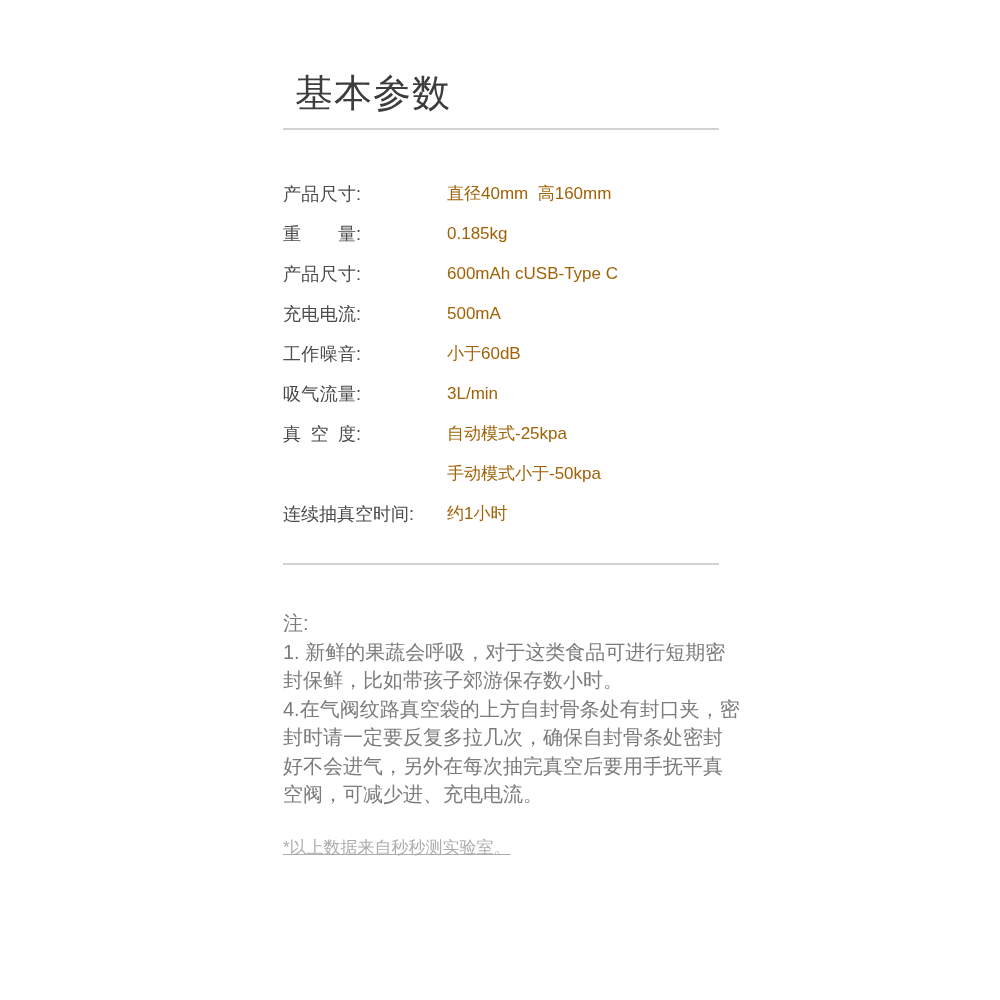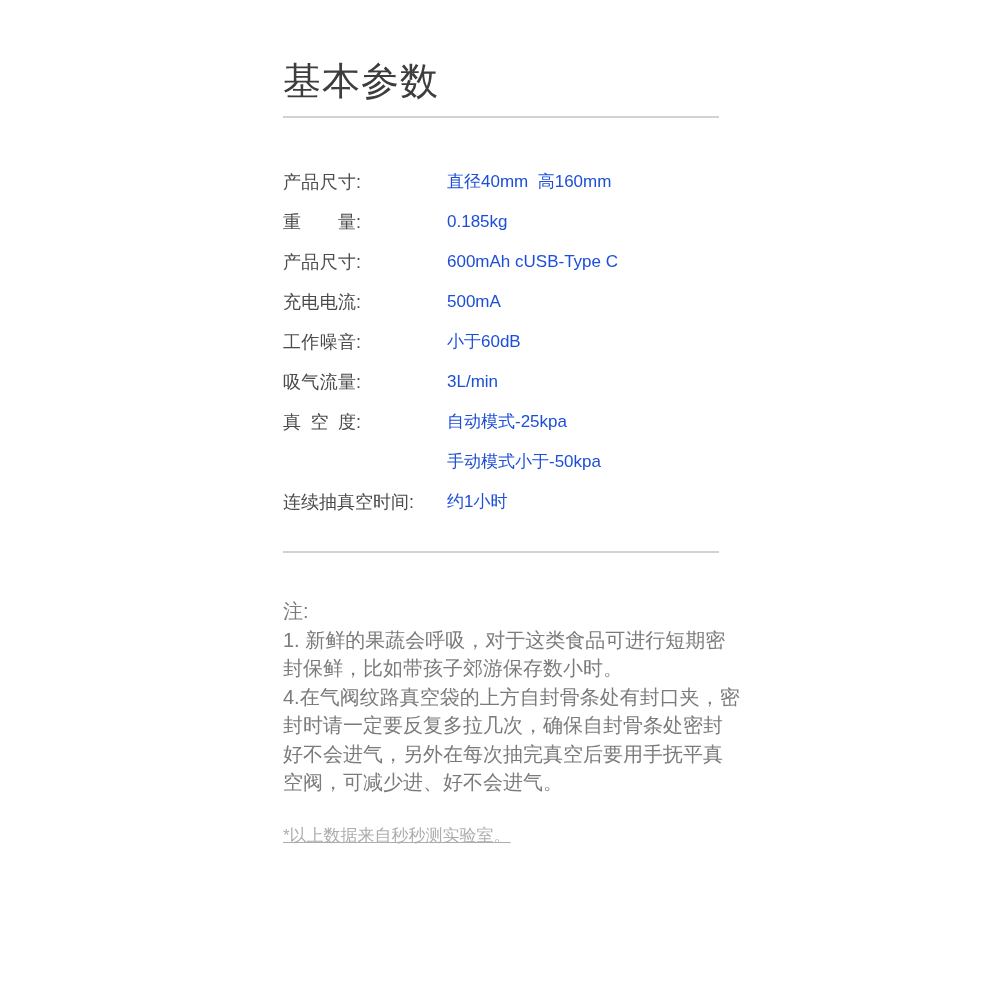--- a/index.html
+++ b/index.html
@@ -9,21 +9,21 @@
     font-family: "Liberation Sans", "DejaVu Sans", sans-serif;
     position: relative;
     overflow: hidden;
   }
   .content {
     position: absolute;
     left: 283px; top: 59px;
     width: 436px;
   }
   .page-title {
-    margin: 0;
+    margin: 12px;
     font-size: 38px;
     font-weight: 400;
     line-height: 44px;
     color: #3d3d3d;
     letter-spacing: 1px;
   }
   .divider {
     height: 2px;
     background: #d2d2d2;
     width: 100%;
@@ -42,21 +42,21 @@
   }
   .label-chars {
     display: inline-block;
     min-width: 73px;
     text-align: justify;
     text-align-last: justify;
   }
   .spec-values { flex: 1 1 auto; }
   .spec-value {
     font-size: 17px;
-    color: #1d4ed8;
+    color: #a16207;
     line-height: 40px;
     white-space: pre-wrap;
   }
   .notes {
     margin-top: 44px;
     font-size: 20px;
     color: #7b7b7b;
     line-height: 28.5px;
   }
   .note-line { white-space: nowrap; }
@@ -141,18 +141,18 @@
 
   <div class="divider divider-bottom"></div>
 
   <div class="notes">
     <div class="note-line">注:</div>
     <div class="note-line">1. 新鲜的果蔬会呼吸，对于这类食品可进行短期密</div>
     <div class="note-line">封保鲜，比如带孩子郊游保存数小时。</div>
     <div class="note-line">4.在气阀纹路真空袋的上方自封骨条处有封口夹，密</div>
     <div class="note-line">封时请一定要反复多拉几次，确保自封骨条处密封</div>
     <div class="note-line">好不会进气，另外在每次抽完真空后要用手抚平真</div>
-    <div class="note-line">空阀，可减少进、好不会进气。</div>
+    <div class="note-line">空阀，可减少进、充电电流。</div>
   </div>
 
   <div class="footnote">*以上数据来自秒秒测实验室。</div>
 
 </div>
 
 </body></html>

